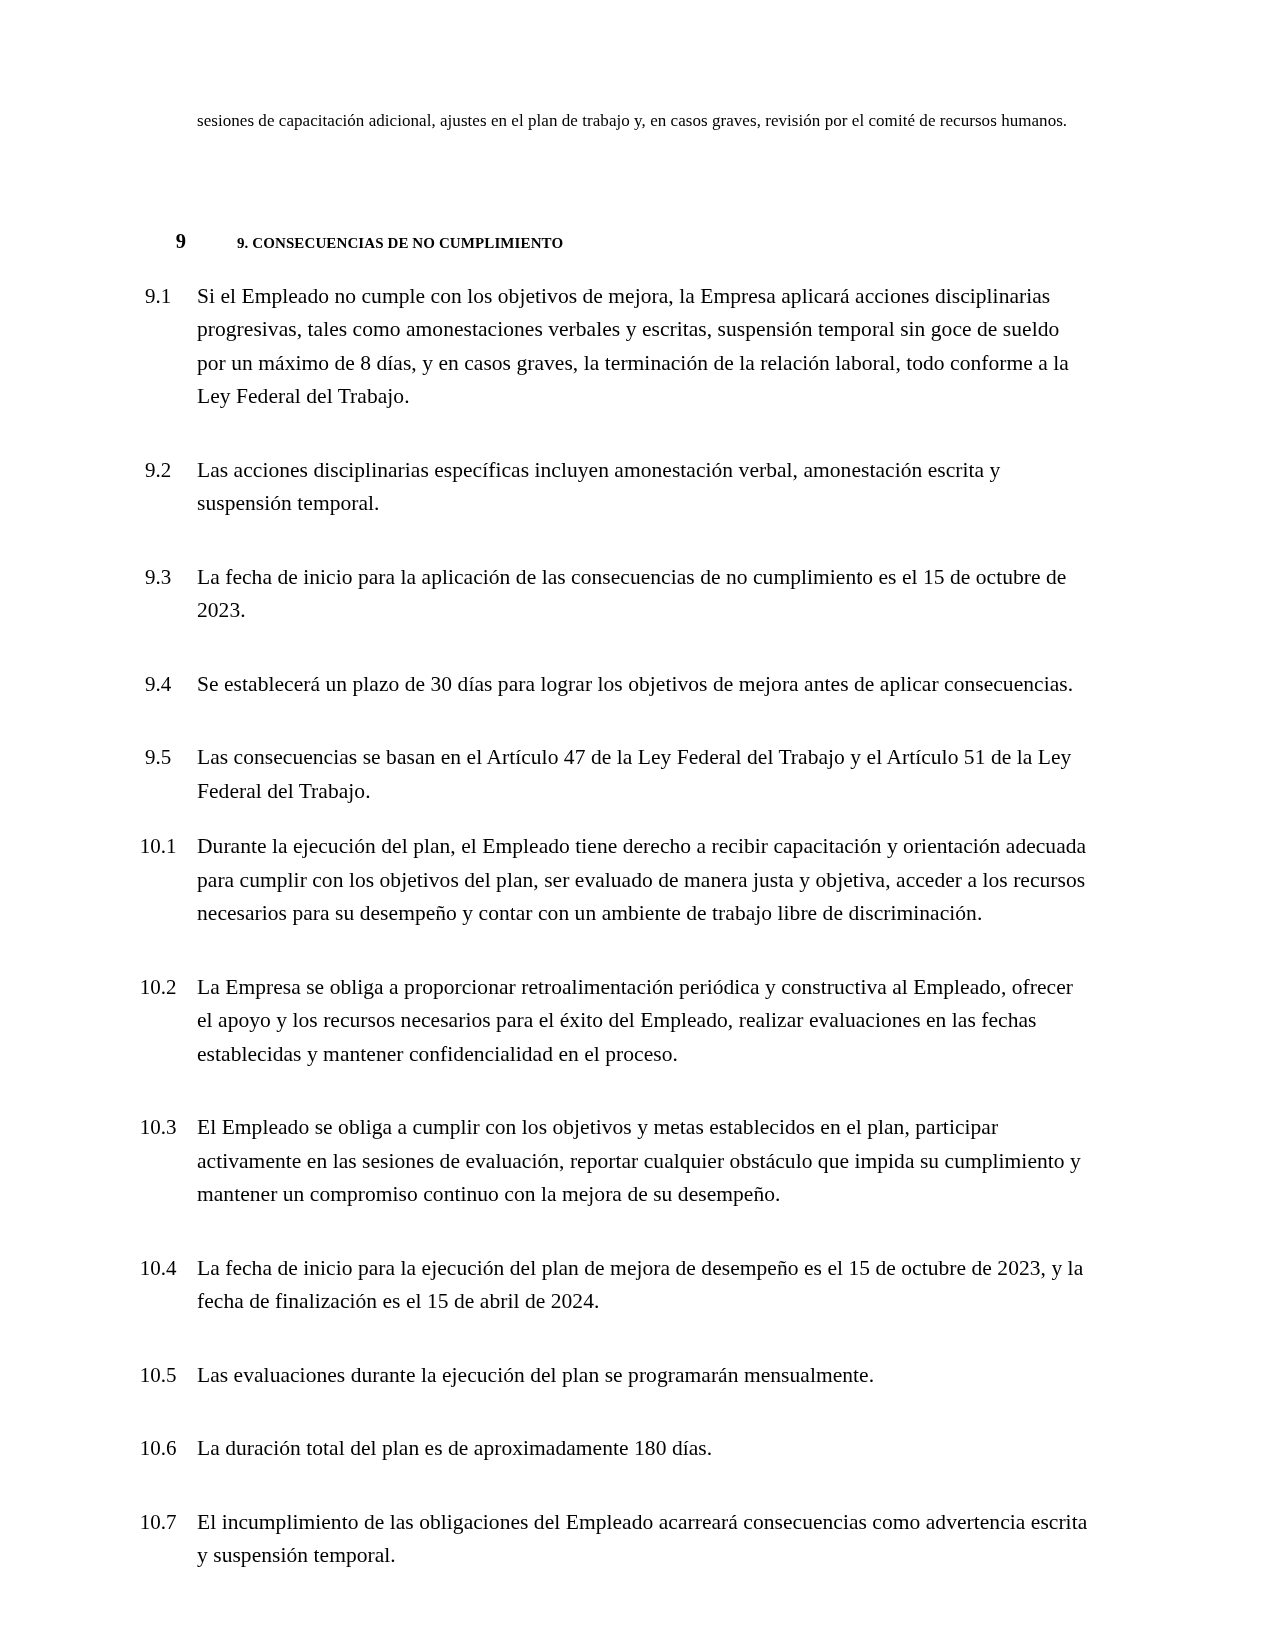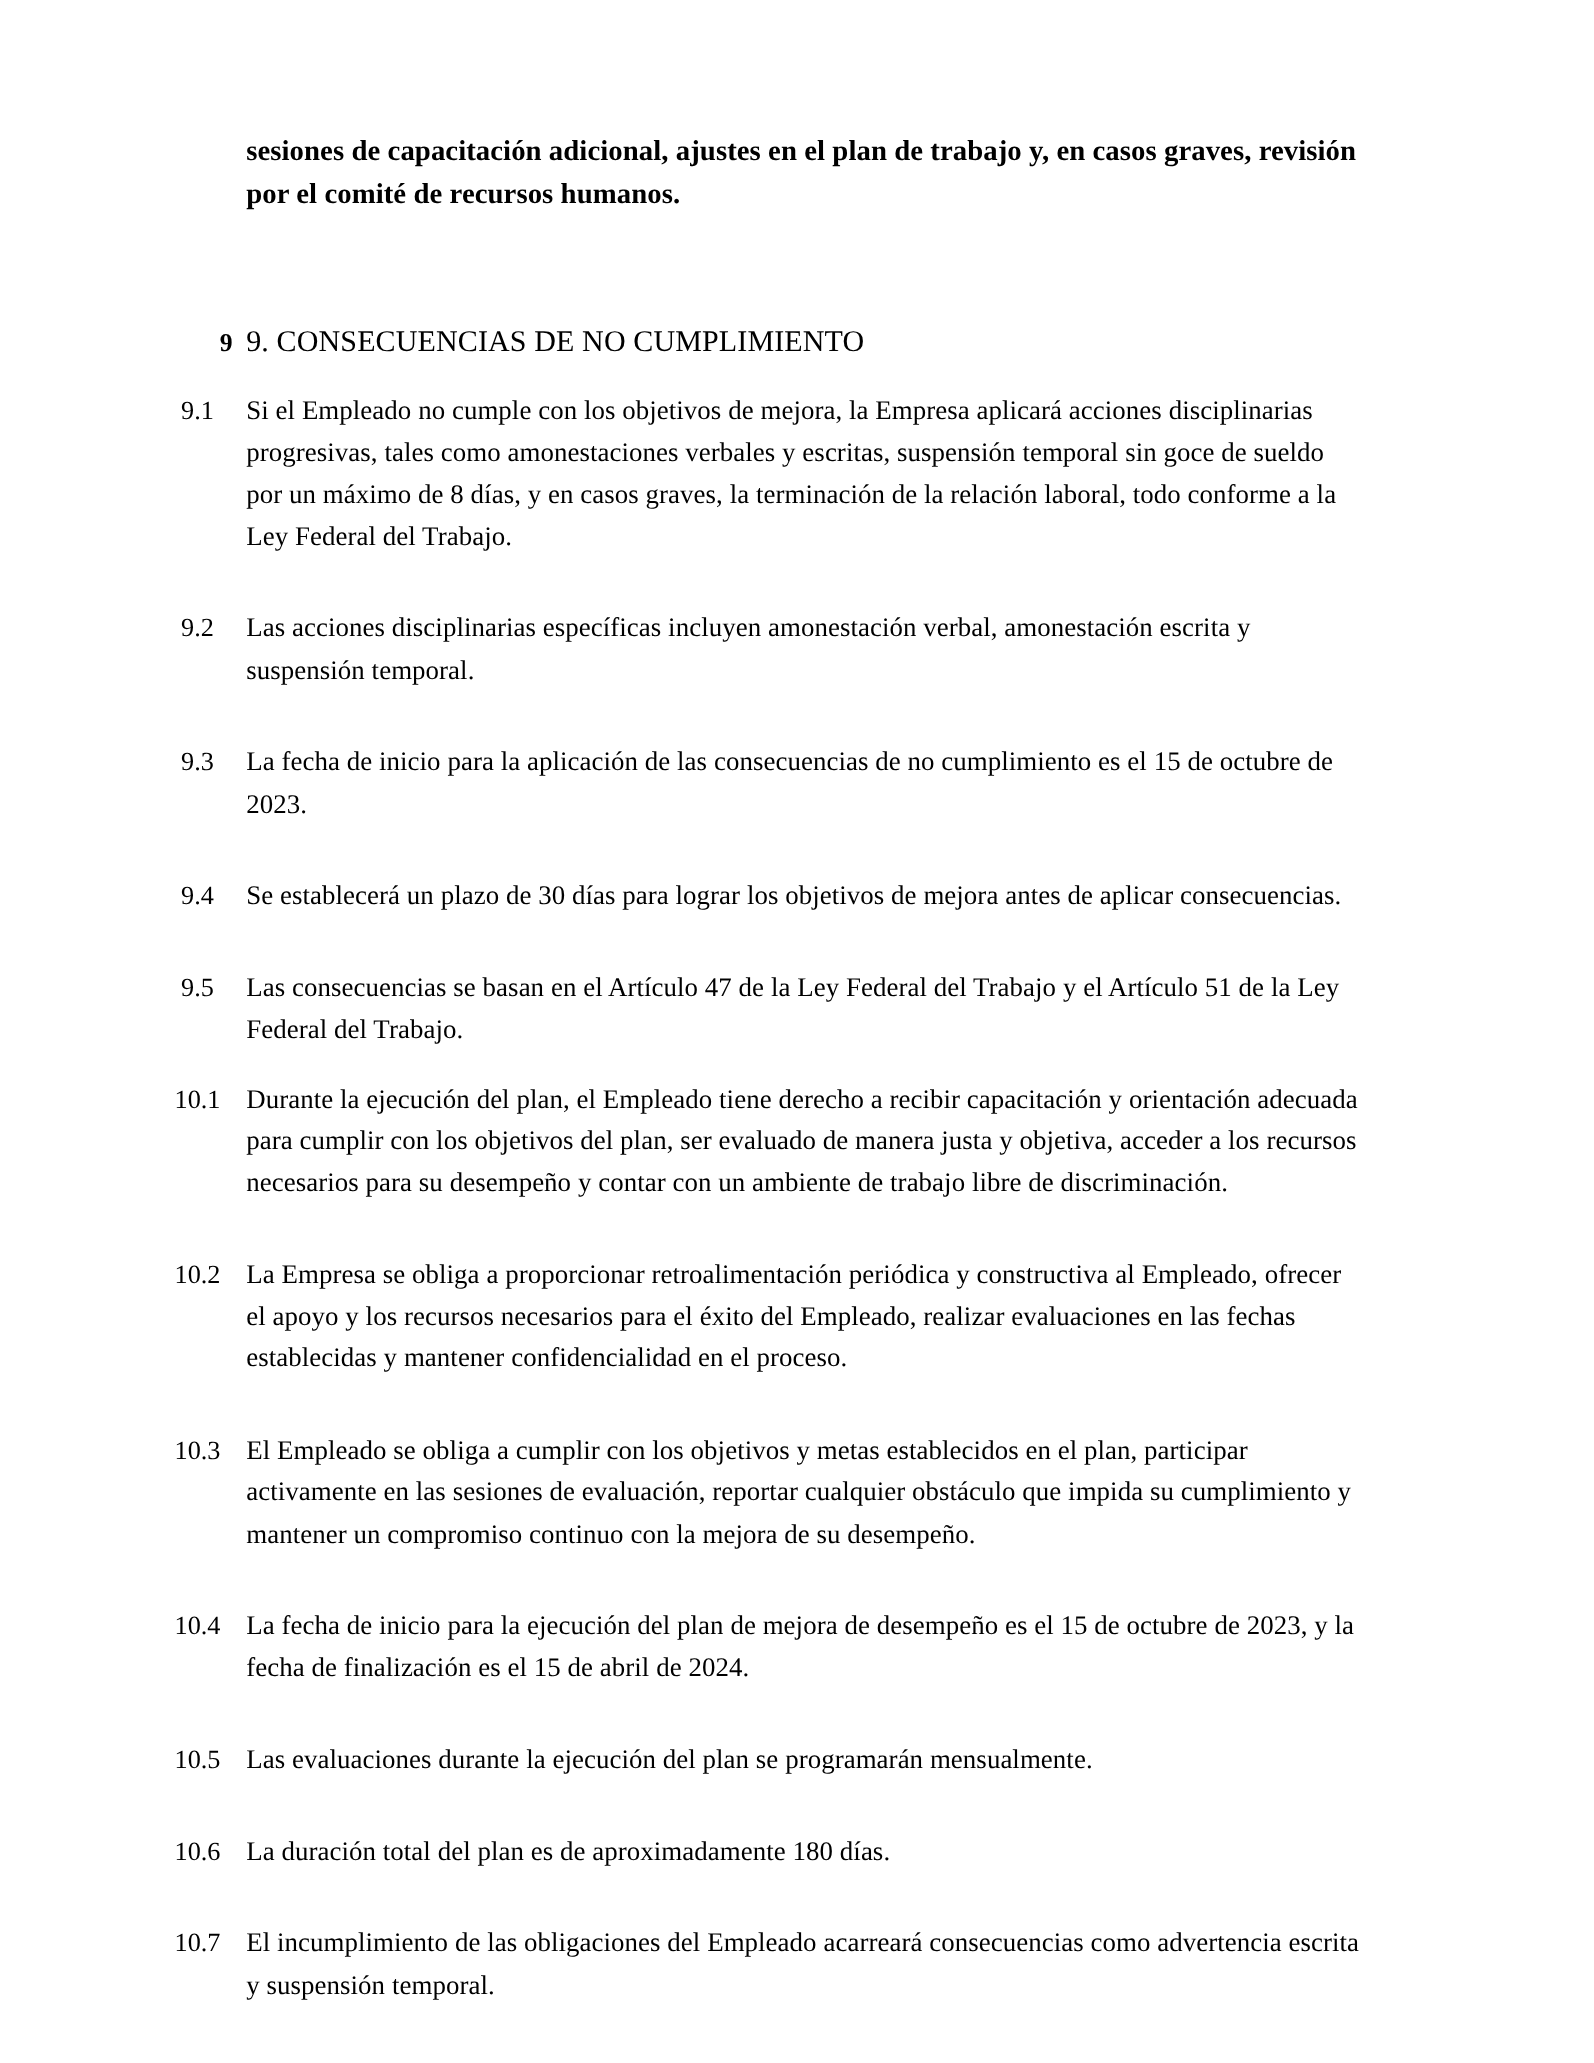--- a/index.html
+++ b/index.html
@@ -22,49 +22,49 @@
     position: absolute;
     left: 130px;
     top: 104px;
     width: 960px;
   }
 
   
   .cont-para {
     margin: 0 0 0 67px;
     width: 893px;
-    font-size: 23px;
+    font-size: 17px;
     line-height: 33.5px;
     text-align: left;
     letter-spacing: 0.05px;
-    font-weight: bold;
   }
 
   
   .section-head {
     display: flex;
     align-items: baseline;
     margin-top: 88px;
   }
   .section-head .num {
     width: 56px;
     flex: 0 0 56px;
     text-align: right;
     font-weight: bold;
     font-size: 20.5px;
     line-height: 30px;
     padding-right: 11px;
     box-sizing: content-box;
   }
   .section-head .title {
-    font-weight: normal;
-    font-size: 24px;
+    font-weight: bold;
+    font-size: 15px;
     line-height: 30px;
     letter-spacing: 0.1px;
     white-space: nowrap;
+    margin-left: 40px;
   }
 
   
   .gap-big { margin-top: 100px; }
 
   
   .clause {
     display: flex;
     align-items: baseline;
     margin-top: 40px;

